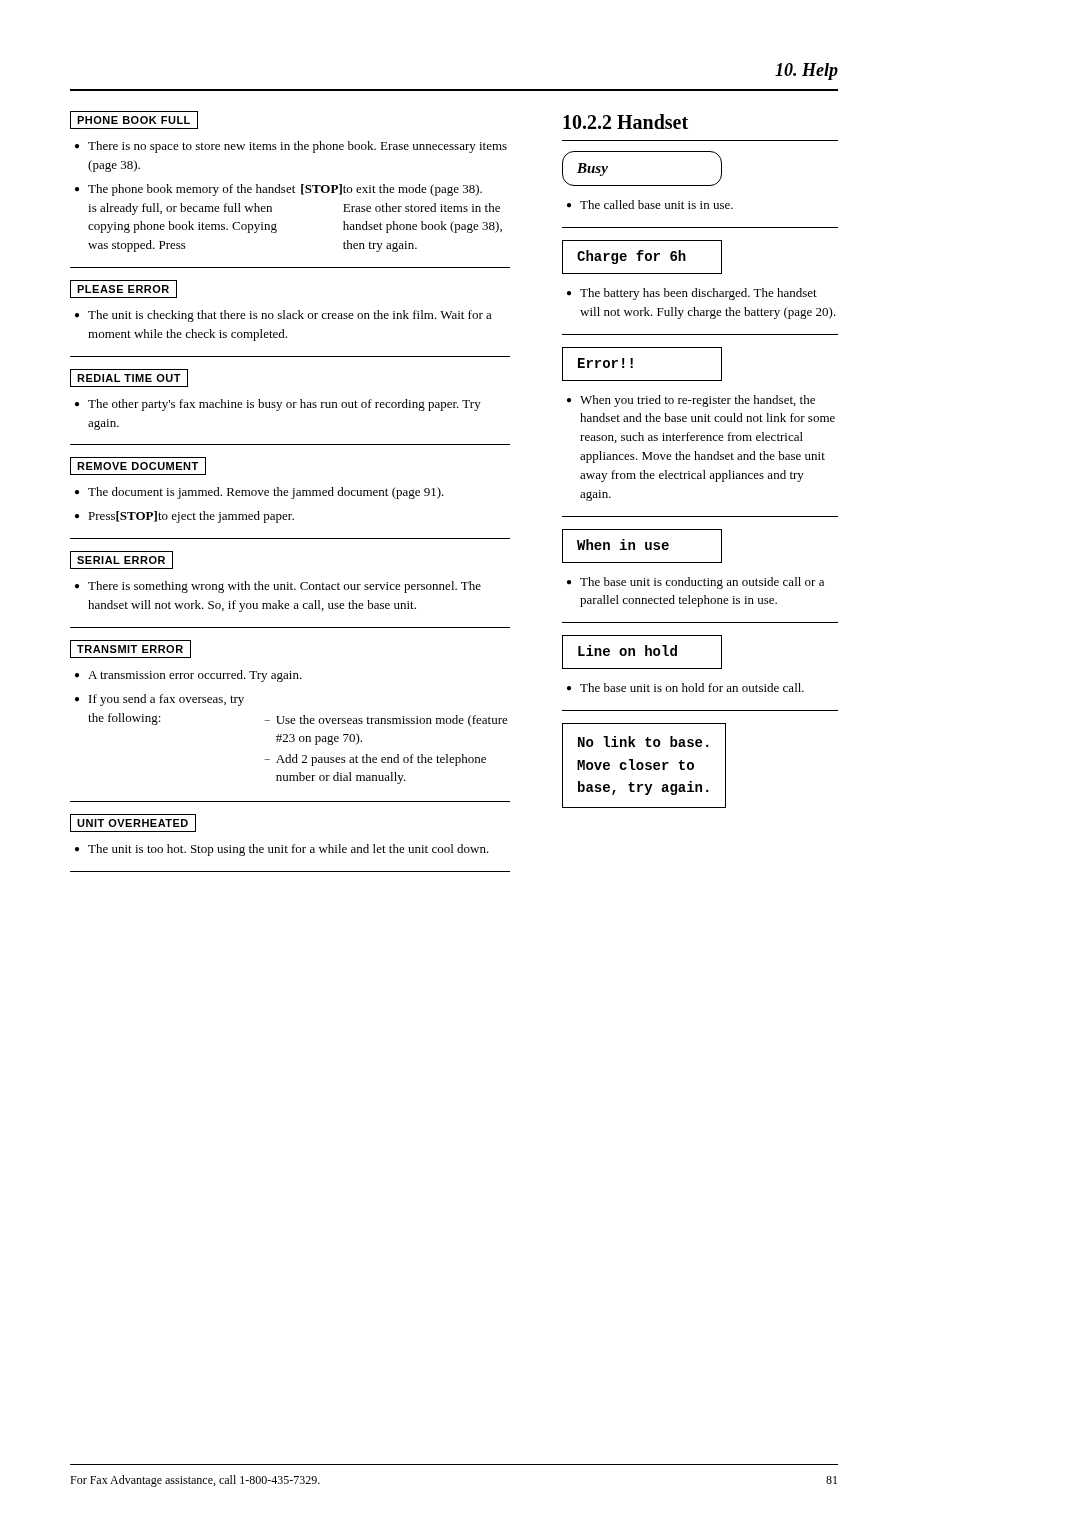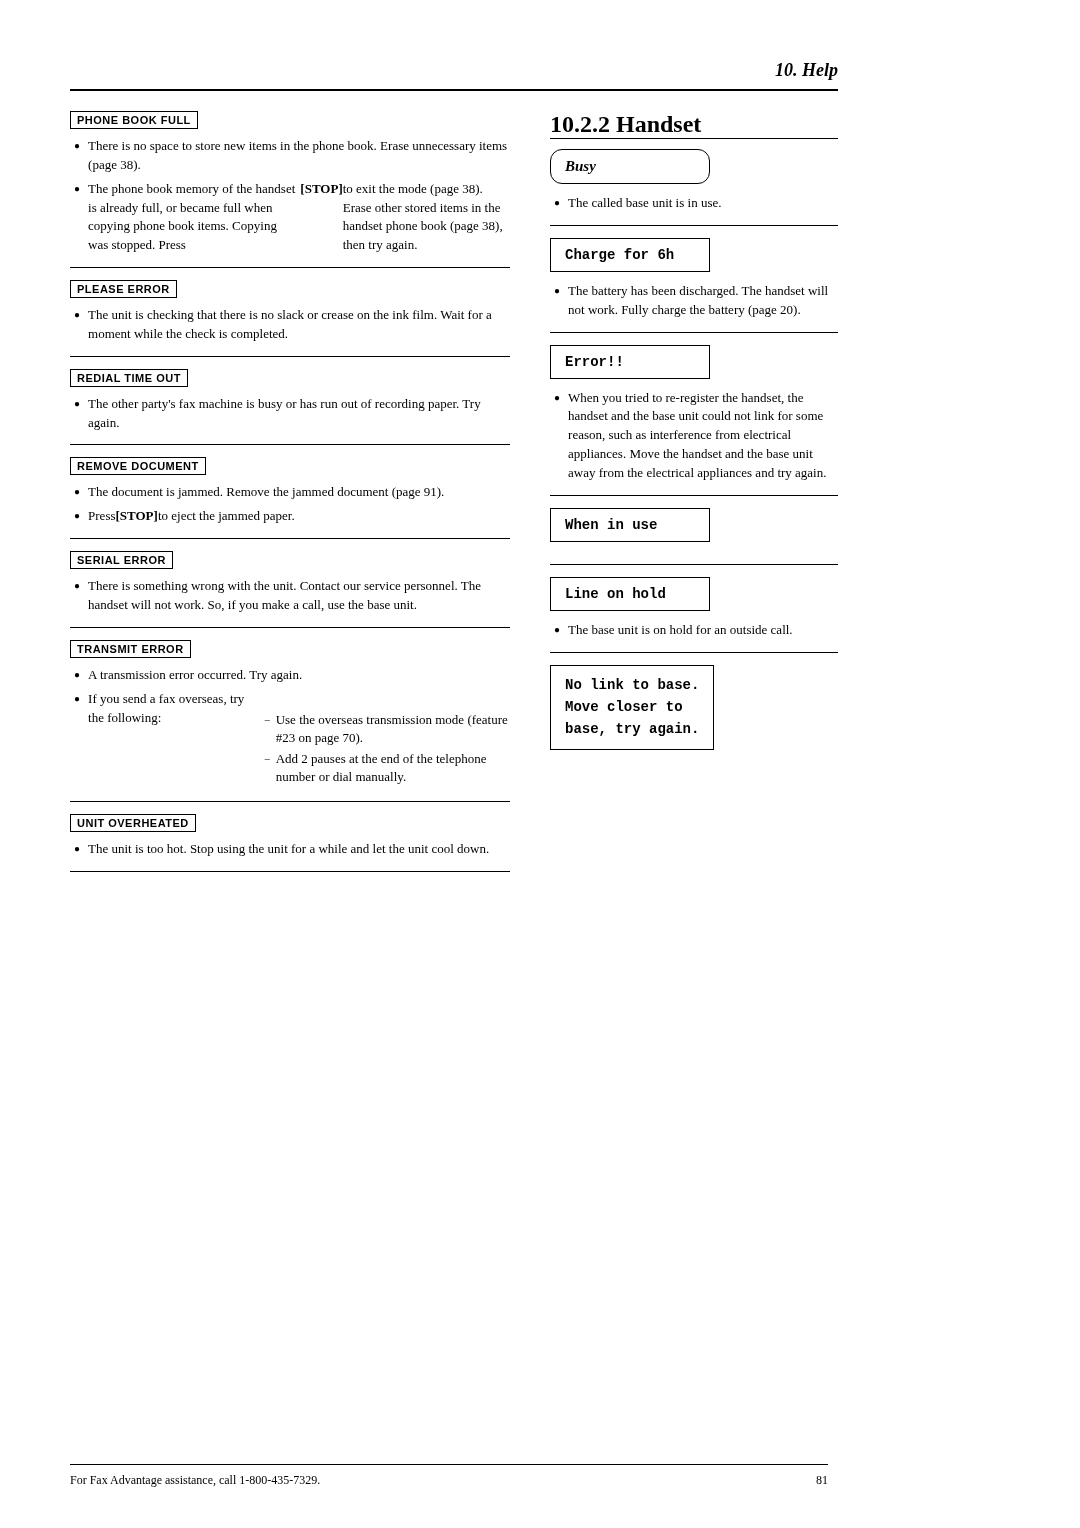--- a/index.html
+++ b/index.html
@@ -24,21 +24,21 @@
       font-style: italic;
       font-size: 18px;
       font-weight: bold;
       border-bottom: 2px solid #000;
       padding-bottom: 8px;
       margin-bottom: 20px;
     }
     
     .two-col {
       display: flex;
-      gap: 40px;
+      gap: 52px;
       margin-top: 0;
     }
     .col-left {
       width: 440px;
       flex-shrink: 0;
     }
     .col-right {
       flex: 1;
     }
     
@@ -115,31 +115,32 @@
       font-weight: bold;
       font-size: 15px;
       border-radius: 12px;
     }
     
     .right-section {
       margin-bottom: 4px;
     }
     
     .section-title-right {
-      font-size: 24px;
+      font-size: 20px;
       font-weight: bold;
       margin-bottom: 10px;
       border-bottom: 1px solid #000;
+      padding-bottom: 6px;
     }
     
     .page-footer {
       position: absolute;
       bottom: 40px;
       left: 70px;
-      right: 80px;
+      right: 70px;
       border-top: 1px solid #000;
       padding-top: 8px;
       display: flex;
       justify-content: space-between;
       align-items: center;
       font-size: 12px;
     }
     .bracket-bold { font-weight: bold; }
     kbd {
       font-family: inherit;
@@ -251,20 +252,23 @@
       <div class="right-section">
         <div class="display-box">Error!!</div>
         <ul class="bullet-list">
           <li>When you tried to re-register the handset, the handset and the base unit could not link for some reason, such as interference from electrical appliances. Move the handset and the base unit away from the electrical appliances and try again.</li>
         </ul>
       </div>
       <hr class="divider">
 
       <div class="right-section">
         <div class="display-box">When in use</div>
+        <ul class="bullet-list">
+          <li>The base unit is conducting an outside call or a parallel connected telephone is in use.</li>
+        </ul>
       </div>
       <hr class="divider">
 
       <div class="right-section">
         <div class="display-box">Line on hold</div>
         <ul class="bullet-list">
           <li>The base unit is on hold for an outside call.</li>
         </ul>
       </div>
       <hr class="divider">

